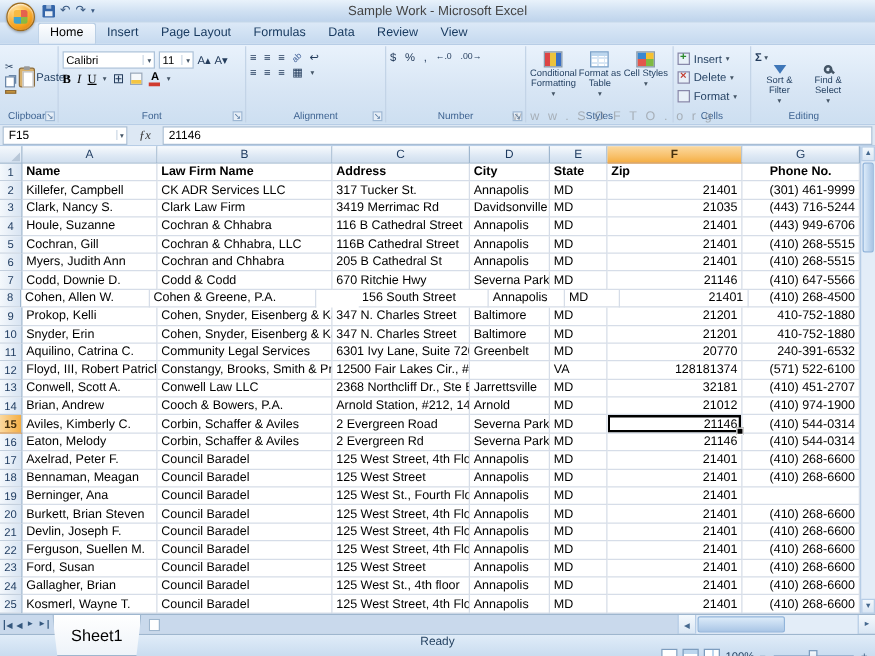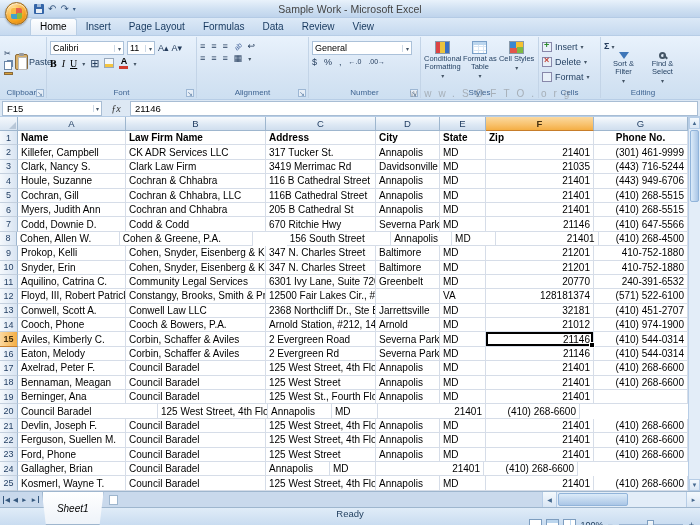--- a/index.html
+++ b/index.html
@@ -124,22 +124,22 @@
   .vthumb { height:72px; margin:1px; background:linear-gradient(90deg,#dcebf9,#aac6e6); border:1px solid #91b4da; border-radius:2px; }
   .vspace { flex:1; }
 
   
   .sheettabs { height:16px; background:#c9d9ec; display:flex; align-items:stretch; border-top:1px solid #9eb6ce; }
   .navbtns { display:flex; align-items:center; padding:0 3px; gap:3px; }
   .nav { font-size:6.5px; color:#35587e; }
   .nav.first { border-left:1.5px solid #35587e; padding-left:1px; }
   .nav.last { border-right:1.5px solid #35587e; padding-right:1px; }
   .stab { background:linear-gradient(#ffffff,#eef3f9); border:1px solid #9eb6ce; border-top:none;
-          clip-path:polygon(0 0,100% 0,calc(100% - 4px) 100%,4px 100%); padding:16px 14px; font-size:10px;
-          display:flex; align-items:center; color:#000;font-style:italic; }
+          clip-path:polygon(0 0,100% 0,calc(100% - 4px) 100%,4px 100%); padding:16px 14px; font-size:13px;
+          display:flex; align-items:center; color:#000; }
   .newtab { width:16px; margin-left:2px; display:flex; align-items:center; justify-content:center; }
   .newtab i { width:9px; height:10px; background:#fff; border:1px solid #9eb6ce; display:block; }
   .hscroll { margin-left:auto; display:flex; align-items:center; }
   .hbtn { width:14px; height:100%; font-size:6px; color:#46698f; display:flex; align-items:center;
           justify-content:center; background:linear-gradient(#f4f9fd,#d9e6f4); border-left:1px solid #b7cde6; }
   .htrack { width:130px; height:100%; background:#e3edf8; border-left:1px solid #b7cde6; position:relative; }
   .hthumb { position:absolute; left:1px; top:1px; bottom:1px; width:70px;
             background:linear-gradient(#dcebf9,#aac6e6); border:1px solid #91b4da; border-radius:2px; }
 
   
@@ -245,26 +245,20 @@
         <span class="mini">≡</span>
         <span class="mini">≡</span>
         <span class="mini">▦</span>
         <span class="arr9">▾</span>
       </div>
       <div class="glabel">Alignment</div>
       <div class="dlauncher">↘</div>
     </div>
 
     <div class="group" style="width:112px">
-      <div class="rrow">
-        <div class="combo" style="width:100px">
-          <span>General</span>
-          <span class="arr">▾</span>
-        </div>
-      </div>
       <div class="rrow" style="gap:7px">
         <span class="mini">$</span>
         <span class="mini">%</span>
         <span class="mini">,</span>
         <span class="mini" style="font-size:7px">←.0</span>
         <span class="mini" style="font-size:7px">.00→</span>
       </div>
       <div class="glabel">Number</div>
       <div class="dlauncher">↘</div>
     </div>
@@ -483,21 +477,21 @@
             <div class="cell" style="width: 108px;">Conwell, Scott A.</div>
             <div class="cell" style="width: 140px;">Conwell Law LLC</div>
             <div class="cell" style="width: 110px;">2368 Northcliff Dr., Ste B</div>
             <div class="cell" style="width: 64px;">Jarrettsville</div>
             <div class="cell" style="width: 46px;">MD</div>
             <div class="cell right" style="width: 108px;">32181</div>
             <div class="cell right" style="width: 94px;">(410) 451-2707</div>
           </div>
           <div class="grow">
             <div class="rowh">14</div>
-            <div class="cell" style="width: 108px;">Cooch, Phone</div>
+            <div class="cell" style="width: 108px;">Brian, Andrew</div>
             <div class="cell" style="width: 140px;">Cooch &amp; Bowers, P.A.</div>
             <div class="cell" style="width: 110px;">Arnold Station, #212, 146</div>
             <div class="cell" style="width: 64px;">Arnold</div>
             <div class="cell" style="width: 46px;">MD</div>
             <div class="cell right" style="width: 108px;">21012</div>
             <div class="cell right" style="width: 94px;">(410) 974-1900</div>
           </div>
           <div class="grow">
             <div class="rowh sel">15</div>
             <div class="cell" style="width: 108px;">Aviles, Kimberly C.</div>
@@ -543,20 +537,21 @@
             <div class="cell" style="width: 108px;">Berninger, Ana</div>
             <div class="cell" style="width: 140px;">Council Baradel</div>
             <div class="cell" style="width: 110px;">125 West St., Fourth Floor</div>
             <div class="cell" style="width: 64px;">Annapolis</div>
             <div class="cell" style="width: 46px;">MD</div>
             <div class="cell right" style="width: 108px;">21401</div>
             <div class="cell right" style="width: 94px;"></div>
           </div>
           <div class="grow">
             <div class="rowh">20</div>
+            <div class="cell" style="width: 108px;">Burkett, Brian Steven</div>
             <div class="cell" style="width: 140px;">Council Baradel</div>
             <div class="cell" style="width: 110px;">125 West Street, 4th Floor</div>
             <div class="cell" style="width: 64px;">Annapolis</div>
             <div class="cell" style="width: 46px;">MD</div>
             <div class="cell right" style="width: 108px;">21401</div>
             <div class="cell right" style="width: 94px;">(410) 268-6600</div>
           </div>
           <div class="grow">
             <div class="rowh">21</div>
             <div class="cell" style="width: 108px;">Devlin, Joseph F.</div>
@@ -572,32 +567,33 @@
             <div class="cell" style="width: 108px;">Ferguson, Suellen M.</div>
             <div class="cell" style="width: 140px;">Council Baradel</div>
             <div class="cell" style="width: 110px;">125 West Street, 4th Floor</div>
             <div class="cell" style="width: 64px;">Annapolis</div>
             <div class="cell" style="width: 46px;">MD</div>
             <div class="cell right" style="width: 108px;">21401</div>
             <div class="cell right" style="width: 94px;">(410) 268-6600</div>
           </div>
           <div class="grow">
             <div class="rowh">23</div>
-            <div class="cell" style="width: 108px;">Ford, Phone</div>
+            <div class="cell" style="width: 108px;">Ford, Susan</div>
             <div class="cell" style="width: 140px;">Council Baradel</div>
             <div class="cell" style="width: 110px;">125 West Street</div>
             <div class="cell" style="width: 64px;">Annapolis</div>
             <div class="cell" style="width: 46px;">MD</div>
             <div class="cell right" style="width: 108px;">21401</div>
             <div class="cell right" style="width: 94px;">(410) 268-6600</div>
           </div>
           <div class="grow">
             <div class="rowh">24</div>
             <div class="cell" style="width: 108px;">Gallagher, Brian</div>
             <div class="cell" style="width: 140px;">Council Baradel</div>
+            <div class="cell" style="width: 110px;">125 West St., 4th floor</div>
             <div class="cell" style="width: 64px;">Annapolis</div>
             <div class="cell" style="width: 46px;">MD</div>
             <div class="cell right" style="width: 108px;">21401</div>
             <div class="cell right" style="width: 94px;">(410) 268-6600</div>
           </div>
           <div class="grow">
             <div class="rowh">25</div>
             <div class="cell" style="width: 108px;">Kosmerl, Wayne T.</div>
             <div class="cell" style="width: 140px;">Council Baradel</div>
             <div class="cell" style="width: 110px;">125 West Street, 4th Floor</div>

